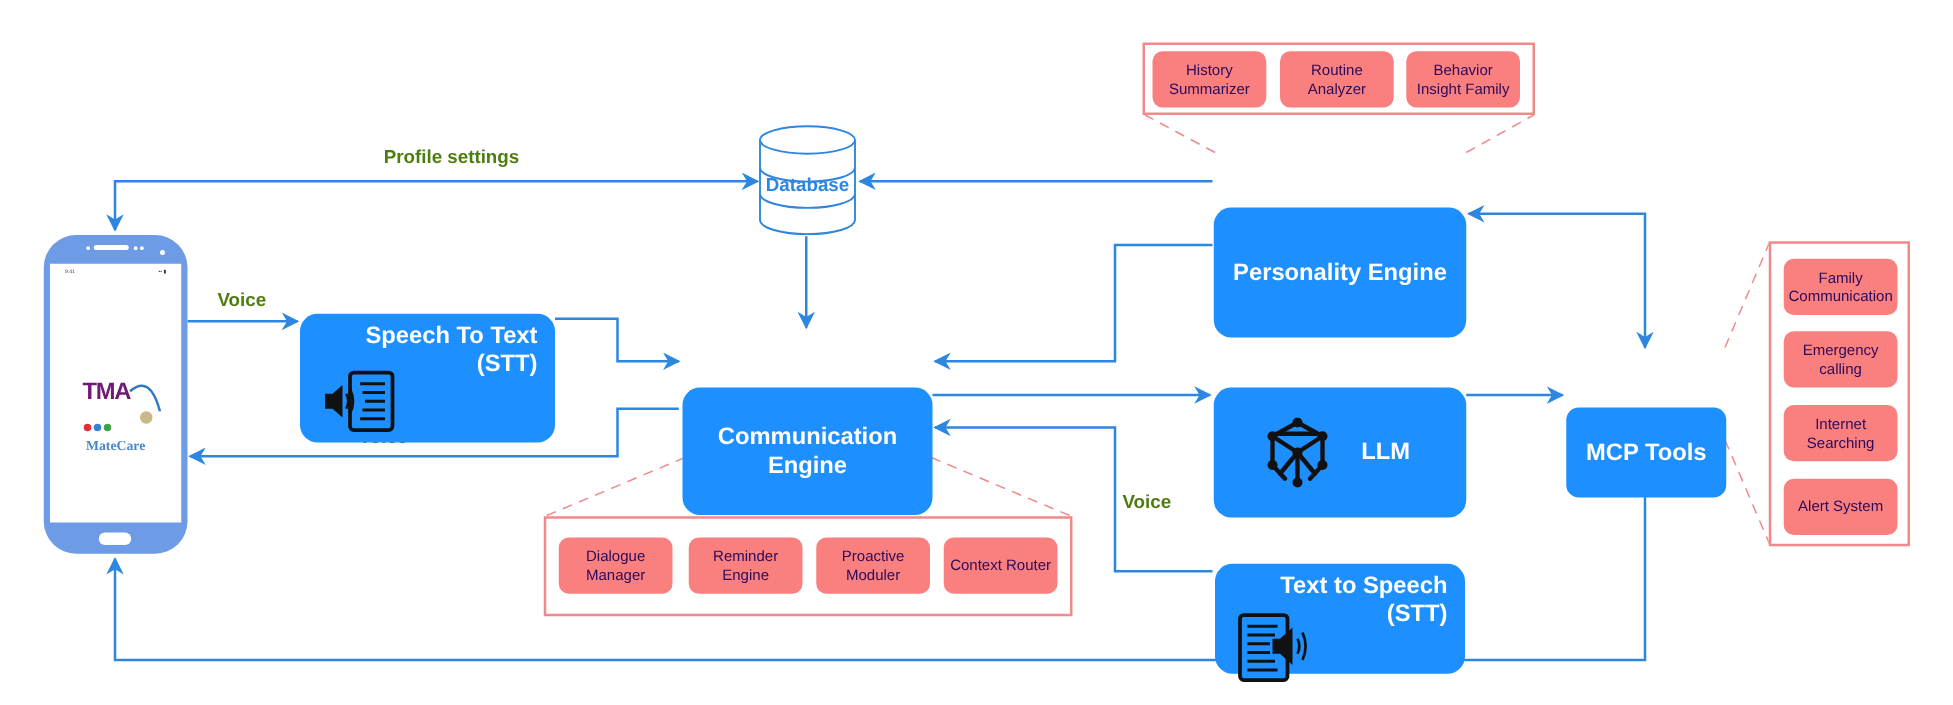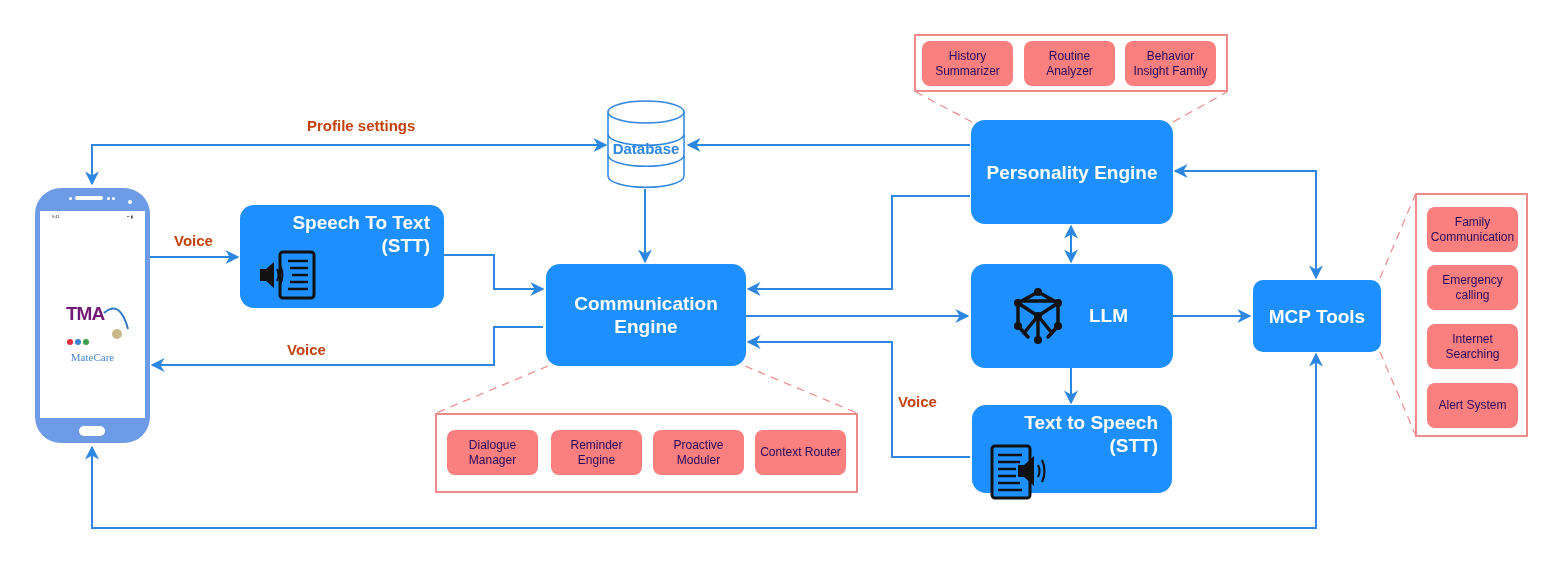--- a/index.html
+++ b/index.html
@@ -1,32 +1,32 @@
 <!DOCTYPE html>
 <html><head>
   <meta charset="utf-8">
   <style>
     html, body { margin: 0; padding: 0; background: #ffffff; }
     body { width: 1562px; height: 564px; position: relative; overflow: hidden; font-family: "Liberation Sans", sans-serif; }
     #diagram { position: absolute; left: 0; top: 0; width: 1562px; height: 564px; }
-    .node { position: absolute; background: #1e8fff; border-radius: 14px; color: #ffffff; font-weight: bold; box-sizing: border-box; }
+    .node { position: absolute; background: #1e8fff; border-radius: 14px; color: #ffffff; font-weight: bold; box-sizing: border-box; margin-top: 46px; }
     .node .title { position: absolute; font-size: 19px; line-height: 23px; white-space: pre-line; }
     .center-title { left: 0; right: 0; top: 0; bottom: 0; display: flex; align-items: center; justify-content: center; text-align: center; }
     .right-title { right: 14px; top: 6px; text-align: right; }
     .group { position: absolute; border: 2px solid #f08a8a; background: #ffffff; box-sizing: border-box; }
     .chip { position: absolute; background: #fa7f7f; border-radius: 8px; color: #2b0a59; font-weight: normal; font-size: 12px; line-height: 15px; display: flex; align-items: center; justify-content: center; text-align: center; white-space: pre-line; box-sizing: border-box; }
-    .label { position: absolute; font-size: 15px; font-weight: bold; color: #c2410c; white-space: nowrap; }
+    .label { position: absolute; font-size: 15px; font-weight: bold; color: #4d7c0f; white-space: nowrap; }
     .phone { position: absolute; left: 35px; top: 188px; width: 115px; height: 255px; background: #6d9be6; border-radius: 26px; }
     .phone .screen { position: absolute; left: 5px; top: 23px; width: 105px; height: 207px; background: #ffffff; }
     .phone .speaker { position: absolute; left: 40px; top: 8px; width: 28px; height: 4px; background: #ffffff; border-radius: 2px; }
     .phone .dot { position: absolute; width: 3px; height: 3px; background: #ffffff; border-radius: 50%; }
     .phone .home { position: absolute; left: 44px; top: 238px; width: 26px; height: 10px; background: #ffffff; border-radius: 5px; }
     .phone .status { position: absolute; top: 3px; font-size: 4px; color: #333; }
     .logo-tma { position: absolute; left: 26px; top: 92px; font-size: 19px; font-weight: bold; color: #701a75; letter-spacing: -1px; font-family: "Liberation Sans", sans-serif; }
-    .logo-name { position: absolute; left: 0; width: 105px; top: 140px; text-align: center; font-size: 11px; font-weight: normal; color: #4a87c8; font-family: "Liberation Serif", serif; }
+    .logo-name { position: absolute; left: 0; width: 105px; top: 140px; text-align: center; font-size: 11px; font-weight: bold; color: #4a87c8; font-family: "Liberation Serif", serif; }
     .logo-dot { position: absolute; top: 128px; width: 6px; height: 6px; border-radius: 50%; }
     .db-label { position: absolute; left: 608px; top: 140px; width: 76px; text-align: center; font-size: 15px; font-weight: bold; color: #2d86e0; }
     .icon { position: absolute; }
   </style>
 </head>
 <body>
 
 <div id="diagram">
 
   <svg width="1562" height="564" style="position:absolute;left:0;top:0;">

